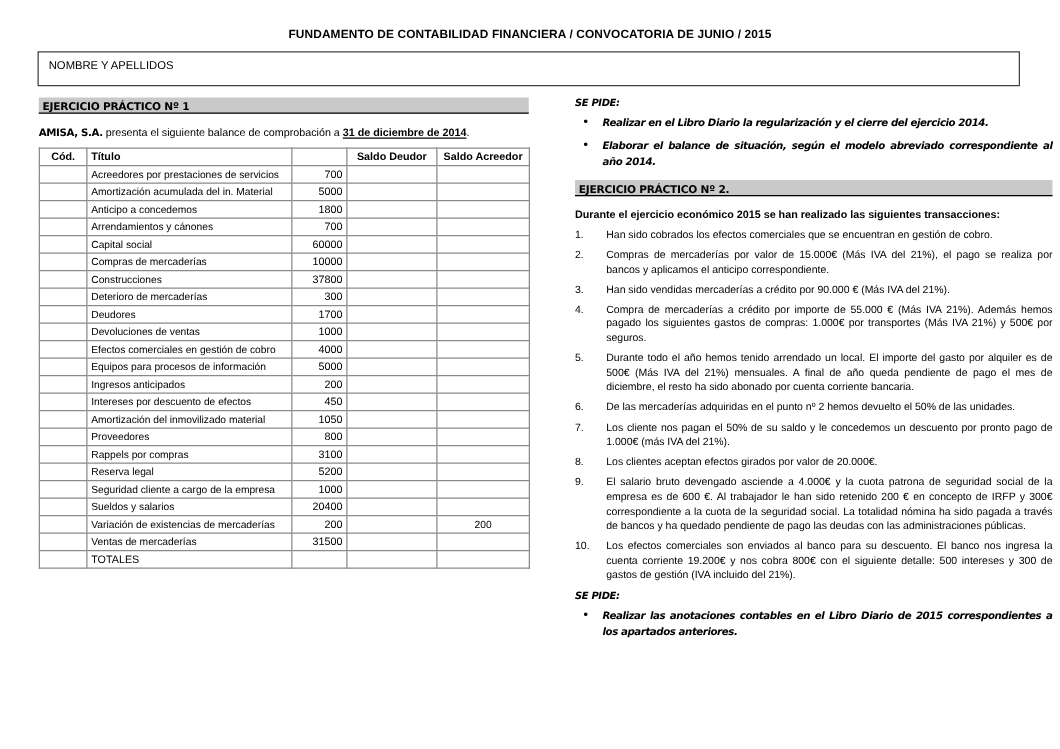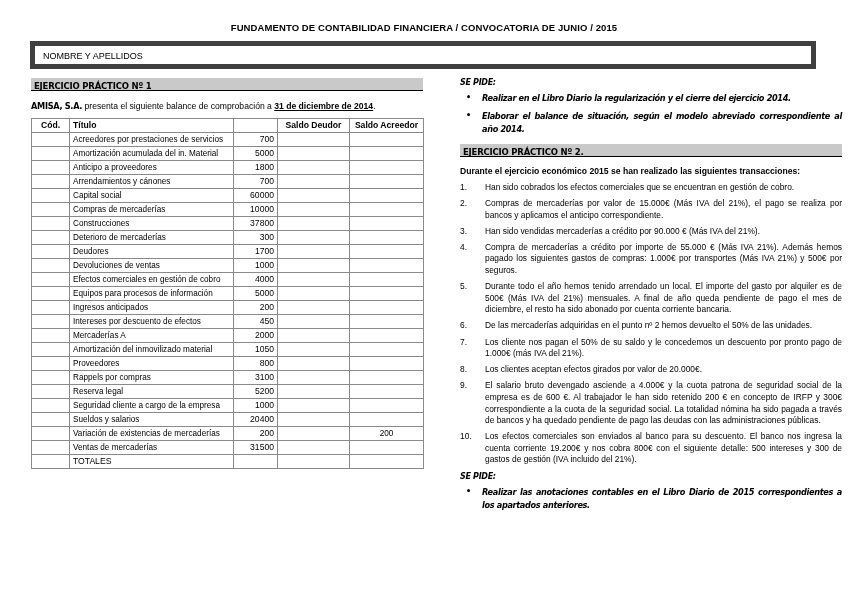--- a/index.html
+++ b/index.html
@@ -37,21 +37,21 @@
   }
 
   
   .name-box {
     position: absolute;
     left: 30px;
     top: 41px;
     width: 786px;
     height: 28px;
     box-sizing: border-box;
-    border: 5px solid #404040;
+    border: 1px solid #404040;
     padding: 5px 8px;
     font-size: 9px;
   }
 
   
   .col-left {
     position: absolute;
     left: 31px;
     top: 78px;
     width: 392px;
@@ -238,21 +238,21 @@
           </tr>
           <tr>
             <td class="c-cod"></td>
             <td class="c-tit">Amortización acumulada del in. Material</td>
             <td class="c-imp">5000</td>
             <td class="c-sd"></td>
             <td class="c-sa"></td>
           </tr>
           <tr>
             <td class="c-cod"></td>
-            <td class="c-tit">Anticipo a proveedores</td>
+            <td class="c-tit">Anticipo a concedemos</td>
             <td class="c-imp">1800</td>
             <td class="c-sd"></td>
             <td class="c-sa"></td>
           </tr>
           <tr>
             <td class="c-cod"></td>
             <td class="c-tit">Arrendamientos y cánones</td>
             <td class="c-imp">700</td>
             <td class="c-sd"></td>
             <td class="c-sa"></td>
@@ -317,27 +317,20 @@
             <td class="c-cod"></td>
             <td class="c-tit">Ingresos anticipados</td>
             <td class="c-imp">200</td>
             <td class="c-sd"></td>
             <td class="c-sa"></td>
           </tr>
           <tr>
             <td class="c-cod"></td>
             <td class="c-tit">Intereses por descuento de efectos</td>
             <td class="c-imp">450</td>
-            <td class="c-sd"></td>
-            <td class="c-sa"></td>
-          </tr>
-          <tr>
-            <td class="c-cod"></td>
-            <td class="c-tit">Mercaderías A</td>
-            <td class="c-imp">2000</td>
             <td class="c-sd"></td>
             <td class="c-sa"></td>
           </tr>
           <tr>
             <td class="c-cod"></td>
             <td class="c-tit">Amortización del inmovilizado material</td>
             <td class="c-imp">1050</td>
             <td class="c-sd"></td>
             <td class="c-sa"></td>
           </tr>

